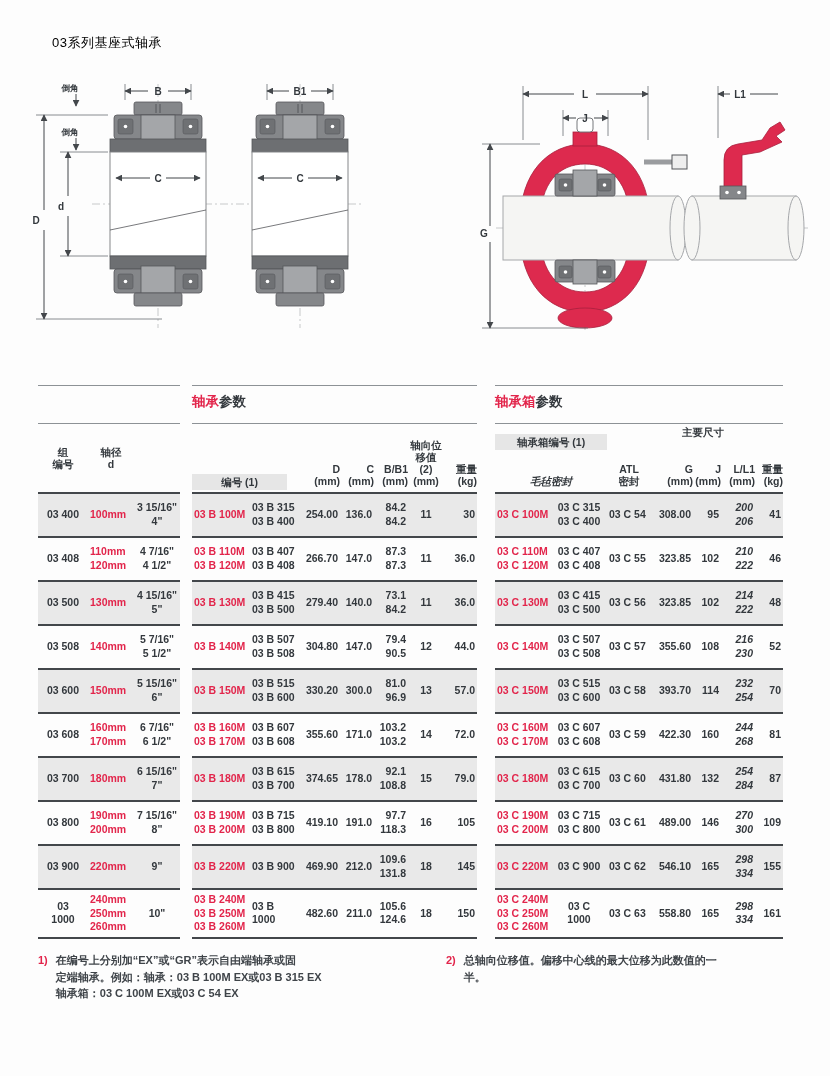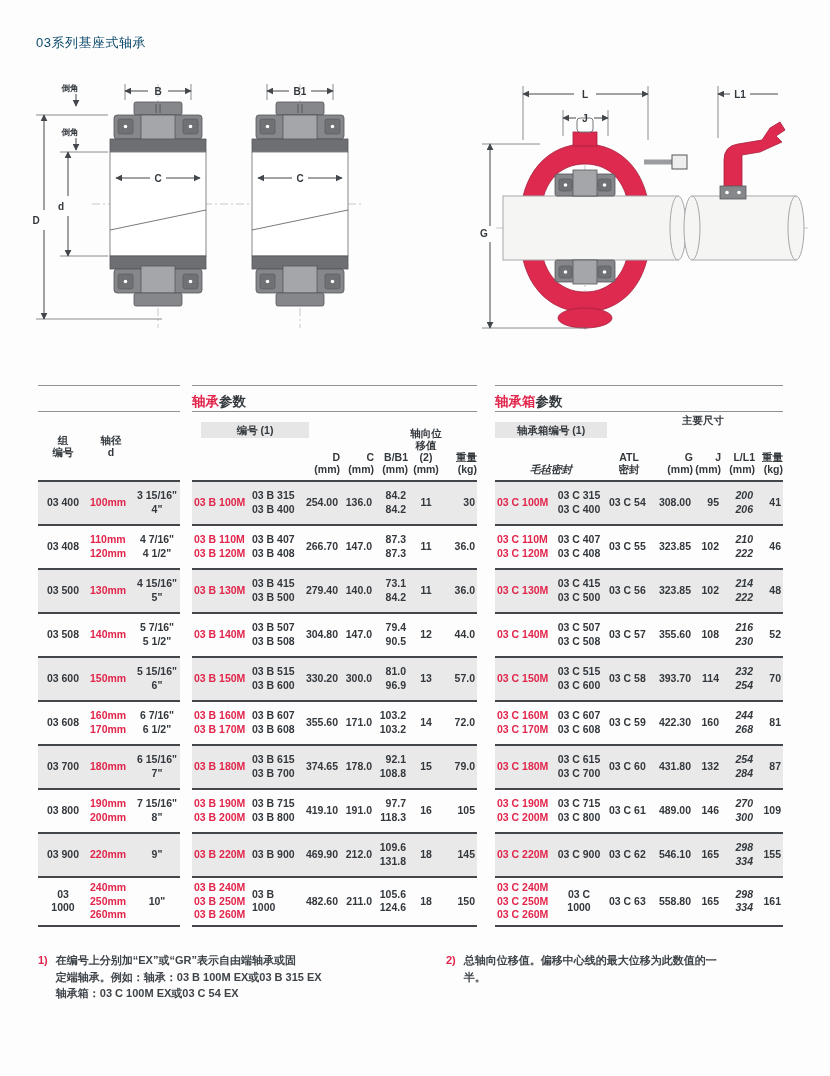--- a/index.html
+++ b/index.html
@@ -1,21 +1,21 @@
 <!DOCTYPE html>
 <html><head>
 <meta charset="utf-8">
 <style>
   html,body { margin:0; padding:0; background:#ffffff; }
   #page {
     position:relative; width:830px; height:1076px; background:#fdfdfd;
     font-family:"Liberation Sans","DejaVu Sans",sans-serif; color:#33383d;
     overflow:hidden;
   }
-  .page-title { position:absolute; left:36px; top:34px; font-size:13px; color:#0c4a6e; letter-spacing:0.5px; }
+  .page-title { position:absolute; left:52px; top:34px; font-size:13px; color:#000000; letter-spacing:0.5px; }
 
   
   .drawing { position:absolute; top:78px; }
   #bearing-drawing { left:28px; }
   #housing-drawing { left:478px; }
   .dim-line { stroke:#43474b; stroke-width:1; fill:none; }
   .ext-line { stroke:#6b6f73; stroke-width:0.8; fill:none; }
   .dash { stroke:#b9bbbd; stroke-width:0.8; stroke-dasharray:8 3 2 3; fill:none; }
   .dim-text { font-size:10px; font-weight:bold; fill:#33383d; }
   .dim-text-sm { font-size:8.5px; font-weight:bold; fill:#33383d; }
@@ -28,21 +28,21 @@
   .housing-red { fill:#dd2a4e; stroke:#a81f3e; stroke-width:0.8; }
 
   
   #tables { position:absolute; left:38px; top:385px; width:760px; }
   .thead, .row { display:flex; align-items:stretch; }
   .seg-left  { width:142px; }
   .seg-mid   { width:285px; margin-left:12px; }
   .seg-right { width:288px; margin-left:18px; }
   .seg-h { border-top:1px solid #8d9296; border-bottom:2px solid #43474b; }
   .title-band { height:25px; border-bottom:1px solid #8d9296; display:flex; align-items:flex-end;
-                padding-bottom:0; font-size:13.5px; font-weight:bold; }
+                padding-bottom:12px; font-size:13.5px; font-weight:bold; }
   .title-red { color:#e2254b; }
   .heads { height:68px; position:relative; font-size:10.5px; font-weight:600; line-height:1.15; }
   .gray-box { position:absolute; top:10px; height:16px; background:#e6e6e6; display:flex;
               align-items:center; justify-content:center; }
   .head-bottom { position:absolute; left:0; right:0; bottom:5px; display:flex; align-items:flex-end; }
   .hc { white-space:pre-line; }
   .main-dims { position:absolute; top:2px; text-align:center; }
 
   .seg { display:flex; align-items:center; border-bottom:2px solid #43474b; }
   .row .seg { min-height:42px; }
@@ -256,21 +256,21 @@
           </div>
         </div>
       </div>
 
       <div class="seg-h seg-mid">
         <div class="title-band">
             <span class="title-red">轴承</span>
             <span>参数</span>
           </div>
         <div class="heads">
-          <div class="gray-box" style="left:9px; width:108px;">编号 (1)</div>
+          <div class="gray-box" style="left:0; width:95px;margin-top:40px;">编号 (1)</div>
           <div class="head-bottom">
             <div class="hc" style="width:110px;"></div>
             <div class="hc t-r" style="width:38px;">D
 (mm)</div>
             <div class="hc t-r" style="width:34px;">C
 (mm)</div>
             <div class="hc t-r" style="width:34px;">B/B1
 (mm)</div>
             <div class="hc t-c" style="width:36px;">轴向位
 移值 (2)

